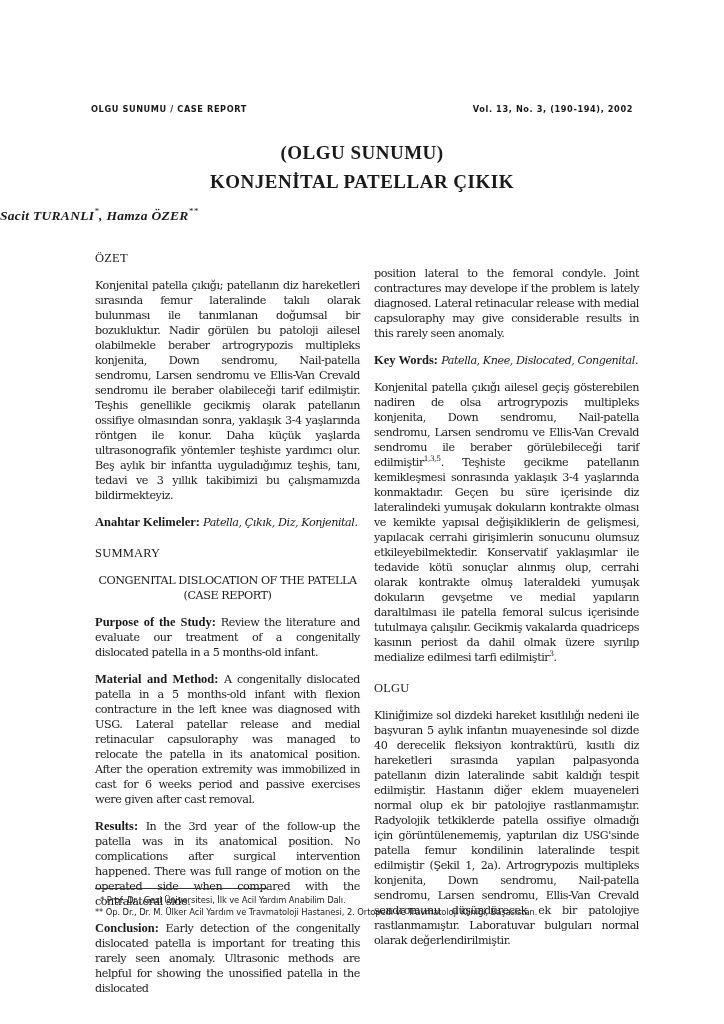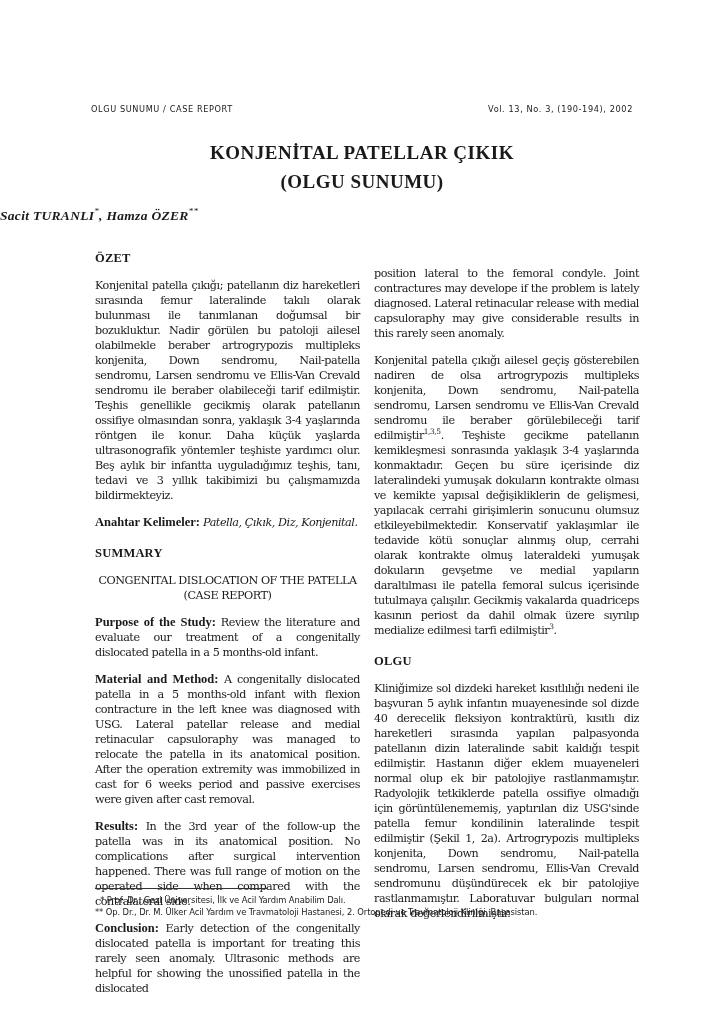--- a/index.html
+++ b/index.html
@@ -1,37 +1,37 @@
 <!DOCTYPE html>
 <html><head>
 <meta charset="utf-8">
 <style>
   html, body { margin: 0; padding: 0; background: #ffffff; }
   body { width: 724px; height: 1024px; position: relative; overflow: hidden; color: #1a1a1a; }
   .running-head {
     position: absolute; top: 104px; left: 91px; right: 91px;
     display: flex; justify-content: space-between;
-    font-family: "DejaVu Sans", sans-serif; font-weight: normal; font-size: 8.2px; letter-spacing: 0.6px;
+    font-family: "DejaVu Sans", sans-serif; font-weight: bold; font-size: 8.2px; letter-spacing: 0.6px;
   }
   .title {
     position: absolute; top: 138px; left: 0; right: 0; text-align: center;
     font-family: "Liberation Serif", serif; font-weight: bold; font-size: 19px; line-height: 29px; letter-spacing: 0.5px;
   }
   .authors {
     position: absolute; top: 206px; left: 0; right: 0; text-align: left;
     font-family: "Liberation Serif", serif; font-weight: bold; font-style: italic; font-size: 13.5px; letter-spacing: 0.3px;
   }
   .authors sup, .fn sup { font-size: 9px; font-weight: normal; }
   .col {
     position: absolute; width: 265px;
     font-family: "DejaVu Serif", serif; font-size: 11.2px; line-height: 15px; text-align: justify; letter-spacing: -0.45px;
   }
   .col-left { left: 95px; top: 251px; }
   .col-right { left: 374px; top: 254px; }
-  .h { font-family: "Liberation Serif", serif; font-weight: bold; font-size: 12.5px; letter-spacing: 0.2px; margin: 0 0 7px 0; }
+  .h { font-family: "Liberation Serif", serif; font-weight: normal; font-size: 12.5px; letter-spacing: 0.2px; margin: 0 0 7px 0; }
   .h.sans { font-family: "DejaVu Sans", sans-serif; font-size: 11.5px; }
   p { margin: 12px 0 7px 0; }
   .lbl { font-family: "Liberation Serif", serif; font-weight: bold; font-size: 12.5px; letter-spacing: 0; }
   .kw { font-style: italic; }
   .sp-16 { margin-top: 16px; }
   sup.ref { font-size: 7.5px; line-height: 0; }
   .fn-rule { position: absolute; left: 95px; top: 888px; width: 172px; height: 1px; background: #333; }
   .fn {
     position: absolute; left: 95px; top: 894px; width: 540px;
     font-family: "DejaVu Sans", sans-serif; font-size: 8.4px; line-height: 12px; letter-spacing: -0.1px;
@@ -40,22 +40,22 @@
 </style>
 </head>
 <body>
 
 <div class="running-head">
   <span>OLGU SUNUMU / CASE REPORT</span>
   <span>Vol. 13, No. 3, (190-194), 2002</span>
 </div>
 
 <div class="title">
+  <div>(OLGU SUNUMU)</div>
   <div>KONJENİTAL PATELLAR ÇIKIK</div>
-  <div>(OLGU SUNUMU)</div>
 </div>
 
 <div class="authors">
   <span>Sacit TURANLI</span><sup>*</sup><span>, </span><span>Hamza ÖZER</span><sup>**</sup>
 </div>
 
 <div class="col col-left">
   <div class="h">ÖZET</div>
   <p>Konjenital patella çıkığı; patellanın diz hareketleri sırasında femur lateralinde takılı olarak bulunması ile tanımlanan doğumsal bir bozukluktur. Nadir görülen bu patoloji ailesel olabilmekle beraber artrogrypozis multipleks konjenita, Down sendromu, Nail-patella sendromu, Larsen sendromu ve Ellis-Van Crevald sendromu ile beraber olabileceği tarif edilmiştir. Teşhis genellikle gecikmiş olarak patellanın ossifiye olmasından sonra, yaklaşık 3-4 yaşlarında röntgen ile konur. Daha küçük yaşlarda ultrasonografik yöntemler teşhiste yardımcı olur. Beş aylık bir infantta uyguladığımız teşhis, tanı, tedavi ve 3 yıllık takibimizi bu çalışmamızda bildirmekteyiz.</p>
   <p><span class="lbl">Anahtar Kelimeler:</span> <span class="kw">Patella, Çıkık, Diz, Konjenital.</span></p>
@@ -63,20 +63,21 @@
   <div class="h sp-16">SUMMARY</div>
   <p style="text-align:center;">CONGENITAL DISLOCATION OF THE PATELLA (CASE REPORT)</p>
   <p><span class="lbl">Purpose of the Study:</span> <span>Review the literature and evaluate our treatment of a congenitally dislocated patella in a 5 months-old infant.</span></p>
   <p><span class="lbl">Material and Method:</span> <span>A congenitally dislocated patella in a 5 months-old infant with flexion contracture in the left knee was diagnosed with USG. Lateral patellar release and medial retinacular capsuloraphy was managed to relocate the patella in its anatomical position. After the operation extremity was immobilized in cast for 6 weeks period and passive exercises were given after cast removal.</span></p>
   <p><span class="lbl">Results:</span> <span>In the 3rd year of the follow-up the patella was in its anatomical position. No complications after surgical intervention happened. There was full range of motion on the operated side when compared with the contralateral side.</span></p>
   <p style="text-align-last:justify;"><span class="lbl">Conclusion:</span> <span>Early detection of the congenitally dislocated patella is important for treating this rarely seen anomaly. Ultrasonic methods are helpful for showing the unossified patella in the dislocated</span></p>
 </div>
 
 <div class="col col-right">
   <p>position lateral to the femoral condyle. Joint contractures may develope if the problem is lately diagnosed. Lateral retinacular release with medial capsuloraphy may give considerable results in this rarely seen anomaly.</p>
+  <p><span class="lbl">Key Words:</span> <span class="kw">Patella, Knee, Dislocated, Congenital.</span></p>
 
   <p><span>Konjenital patella çıkığı ailesel geçiş gösterebilen nadiren de olsa artrogrypozis multipleks konjenita, Down sendromu, Nail-patella sendromu, Larsen sendromu ve Ellis-Van Crevald sendromu ile beraber görülebileceği tarif edilmiştir</span><sup class="ref">1,3,5</sup><span>. Teşhiste gecikme patellanın kemikleşmesi sonrasında yaklaşık 3-4 yaşlarında konmaktadır. Geçen bu süre içerisinde diz lateralindeki yumuşak dokuların kontrakte olması ve kemikte yapısal değişikliklerin de gelişmesi, yapılacak cerrahi girişimlerin sonucunu olumsuz etkileyebilmektedir. Konservatif yaklaşımlar ile tedavide kötü sonuçlar alınmış olup, cerrahi olarak kontrakte olmuş lateraldeki yumuşak dokuların gevşetme ve medial yapıların daraltılması ile patella femoral sulcus içerisinde tutulmaya çalışılır. Gecikmiş vakalarda quadriceps kasının periost da dahil olmak üzere sıyrılıp medialize edilmesi tarfi edilmiştir</span><sup class="ref">3</sup><span>.</span></p>
 
   <div class="h sp-16">OLGU</div>
   <p>Kliniğimize sol dizdeki hareket kısıtlılığı nedeni ile başvuran 5 aylık infantın muayenesinde sol dizde 40 derecelik fleksiyon kontraktürü, kısıtlı diz hareketleri sırasında yapılan palpasyonda patellanın dizin lateralinde sabit kaldığı tespit edilmiştir. Hastanın diğer eklem muayeneleri normal olup ek bir patolojiye rastlanmamıştır. Radyolojik tetkiklerde patella ossifiye olmadığı için görüntülenememiş, yaptırılan diz USG'sinde patella femur kondilinin lateralinde tespit edilmiştir (Şekil 1, 2a). Artrogrypozis multipleks konjenita, Down sendromu, Nail-patella sendromu, Larsen sendromu, Ellis-Van Crevald sendromunu düşündürecek ek bir patolojiye rastlanmamıştır. Laboratuvar bulguları normal olarak değerlendirilmiştir.</p>
 </div>
 
 <div class="fn-rule"></div>
 <div class="fn">
   <div>&nbsp;&nbsp;<span>*</span> <span>Prof. Dr., Gazi Üniversitesi, İlk ve Acil Yardım Anabilim Dalı.</span></div>

